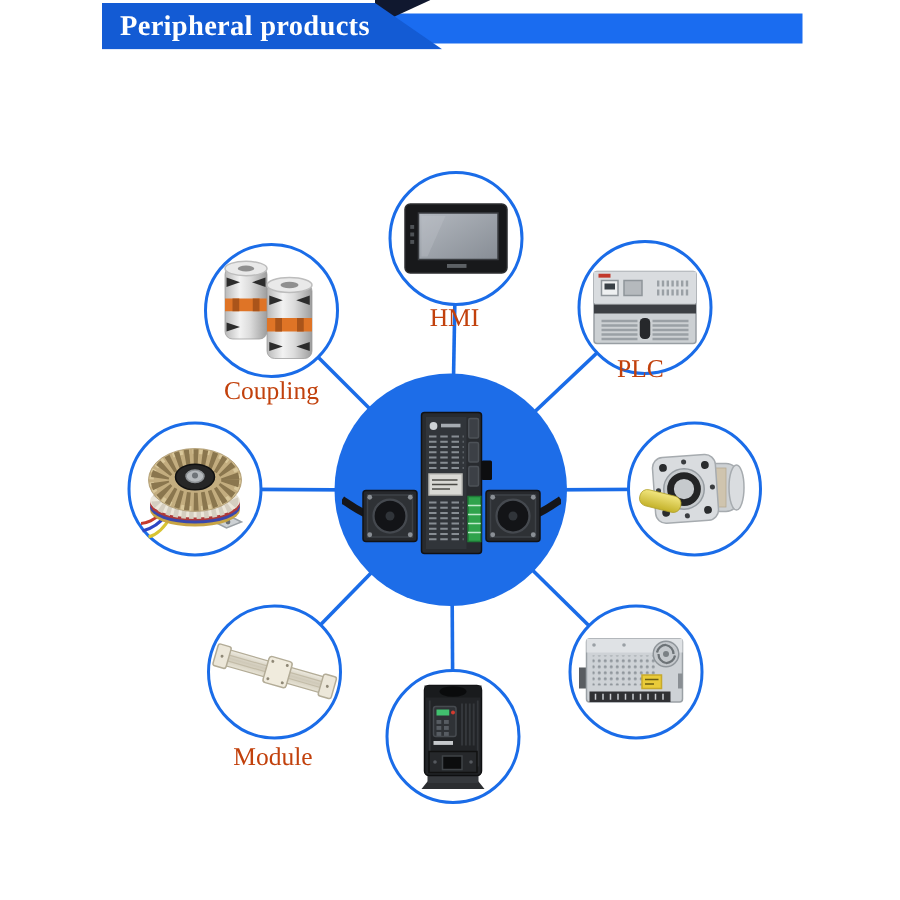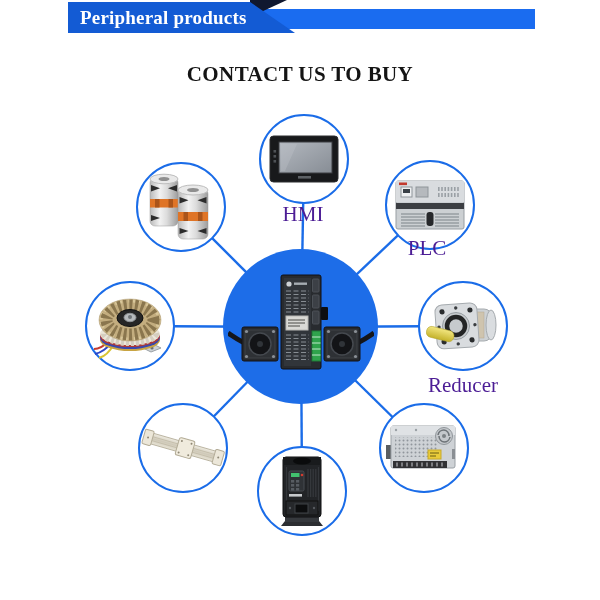--- a/index.html
+++ b/index.html
@@ -18,42 +18,41 @@
   .heading{position:absolute;left:0;top:62px;width:600px;text-align:center;margin:0;
     font-size:21px;font-weight:bold;color:#141414;letter-spacing:.4px;z-index:3;}
   
   .connectors{position:absolute;left:0;top:0;z-index:0;}
   
   .node{position:absolute;width:90px;height:90px;border-radius:50%;background:#fff;
     border:2.5px solid #1a6ce8;box-sizing:border-box;display:flex;align-items:center;
     justify-content:center;z-index:2;}
   .hub{position:absolute;left:223px;top:249px;width:155px;height:155px;border-radius:50%;
     background:#1d6de8;display:flex;align-items:center;justify-content:center;z-index:1;}
-  .label{position:absolute;width:200px;text-align:center;font-size:21px;color:#4c1d95;z-index:3;}
+  .label{position:absolute;width:200px;text-align:center;font-size:17px;color:#c2410c;z-index:3;}
   .pos-hmi{left:259px;top:114px;}      .lbl-hmi{left:203px;top:202px;}
   .pos-plc{left:385px;top:160px;}      .lbl-plc{left:327px;top:236px;}
   .pos-coupling{left:136px;top:162px;} .lbl-coupling{left:81px;top:251px;}
   .pos-ring{left:85px;top:281px;}      .lbl-ring{left:28px;top:373px;}
   .pos-reducer{left:418px;top:281px;}  .lbl-reducer{left:363px;top:373px;}
   .pos-module{left:138px;top:403px;}   .lbl-module{left:82px;top:495px;}
   .pos-power{left:379px;top:403px;}    .lbl-power{left:324px;top:495px;}
   .pos-freq{left:257px;top:446px;}     .lbl-freq{left:200px;top:539px;}
 </style>
 </head>
 <body>
 
 <div class="canvas">
 
   <div>
     <div class="banner-strip"></div>
     <div class="banner-fold"></div>
     <div class="banner-label">Peripheral products</div>
   </div>
 
-  <h1 class="heading">CONTACT US TO BUY</h1>
 
   <svg class="connectors" width="600" height="600">
     <g stroke="#1a6ce8" stroke-width="2.4">
       <line x1="301" y1="327" x2="304" y2="159"></line>
       <line x1="301" y1="327" x2="430" y2="205"></line>
       <line x1="301" y1="327" x2="181" y2="207"></line>
       <line x1="301" y1="327" x2="130" y2="326"></line>
       <line x1="301" y1="327" x2="463" y2="326"></line>
       <line x1="301" y1="327" x2="183" y2="448"></line>
       <line x1="301" y1="327" x2="424" y2="448"></line>
@@ -206,20 +205,21 @@
         <path d="M1.5 13 l9 3.2 -9 3.2 z" fill="#2c2c2c"></path>
           <path d="M28.5 13 l-9 3.2 9 3.2 z" fill="#2c2c2c"></path>
         <rect x="0" y="28" width="30" height="9" fill="#df7426"></rect>
         <rect x="5.5" y="28" width="4.5" height="9" fill="#aa541a"></rect>
         <rect x="20" y="28" width="4.5" height="9" fill="#aa541a"></rect>
         <path d="M1.5 44 l9 3 -9 3 z" fill="#2c2c2c"></path>
           <path d="M28.5 44 l-9 3 9 3 z" fill="#2c2c2c"></path>
       </g>
     </svg>
   </div>
+  <div class="label lbl-coupling">Coupling</div>
 
   <div class="node pos-ring">
     <svg width="74" height="70" viewBox="0 0 74 70">
       <g stroke-width="2" fill="none">
         <path d="M16 50 C10 56 4 58 1 58" stroke="#c43b2f"></path>
         <path d="M18 52 C12 60 6 62 2 63" stroke="#2f46c4"></path>
         <path d="M21 53 C16 62 10 66 6 67" stroke="#d8c433"></path>
       </g>
       <path d="M54 50 L68 57 L58 61 L48 56 Z" fill="#cdd1d4" stroke="#9aa0a5"></path>
       <circle cx="59" cy="57" r="1.6" fill="#6a6f74"></circle>
@@ -259,21 +259,20 @@
         <circle cx="49" cy="31" r="1.7" fill="#3a3d40"></circle>
           <circle cx="31" cy="49" r="1.7" fill="#3a3d40"></circle>
       </g>
       <circle cx="30" cy="31" r="13.5" fill="#c6cacd" stroke="#979da2"></circle>
       <circle cx="30" cy="31" r="9" fill="none" stroke="#232425" stroke-width="4.5"></circle>
       <g transform="rotate(14 16 40)">
         <rect x="0" y="34" width="28" height="11" rx="5" fill="url(#shfty)" stroke="#b0a02a" stroke-width="0.5"></rect>
       </g>
     </svg>
   </div>
-  <div class="label lbl-reducer">Reducer</div>
 
   <div class="node pos-module">
     <svg width="84" height="60" viewBox="0 0 84 60">
       <defs>
           <linearGradient id="modg" x1="0" y1="0" x2="0" y2="1">
         <stop offset="0" stop-color="#efece2"></stop>
             <stop offset=".5" stop-color="#cfc9b8"></stop>
         <stop offset="1" stop-color="#e8e4d6"></stop>
           </linearGradient>
         </defs>
@@ -286,20 +285,21 @@
         <rect x="36" y="20.5" width="16" height="18" rx="2" fill="#f0ebdd" stroke="#b3ac97"></rect>
         <circle cx="39" cy="23.5" r="1" fill="#8f8876"></circle>
           <circle cx="49" cy="23.5" r="1" fill="#8f8876"></circle>
         <circle cx="39" cy="35.5" r="1" fill="#8f8876"></circle>
           <circle cx="49" cy="35.5" r="1" fill="#8f8876"></circle>
         <circle cx="5.5" cy="29.5" r="1" fill="#8f8876"></circle>
           <circle cx="78.5" cy="29.5" r="1" fill="#8f8876"></circle>
       </g>
     </svg>
   </div>
+  <div class="label lbl-module">Module</div>
 
   <div class="node pos-power">
     <svg width="76" height="58" viewBox="0 0 76 58">
       <defs>
           <pattern id="psh" width="4" height="4" patternUnits="userSpaceOnUse">
         <circle cx="1.5" cy="1.5" r="1" fill="#90969c"></circle>
           </pattern>
         </defs>
       <rect x="0" y="26" width="6" height="14" fill="#595d61"></rect>
       <rect x="5" y="7" width="64" height="42" rx="2" fill="#ced2d6" stroke="#9aa0a5"></rect>

